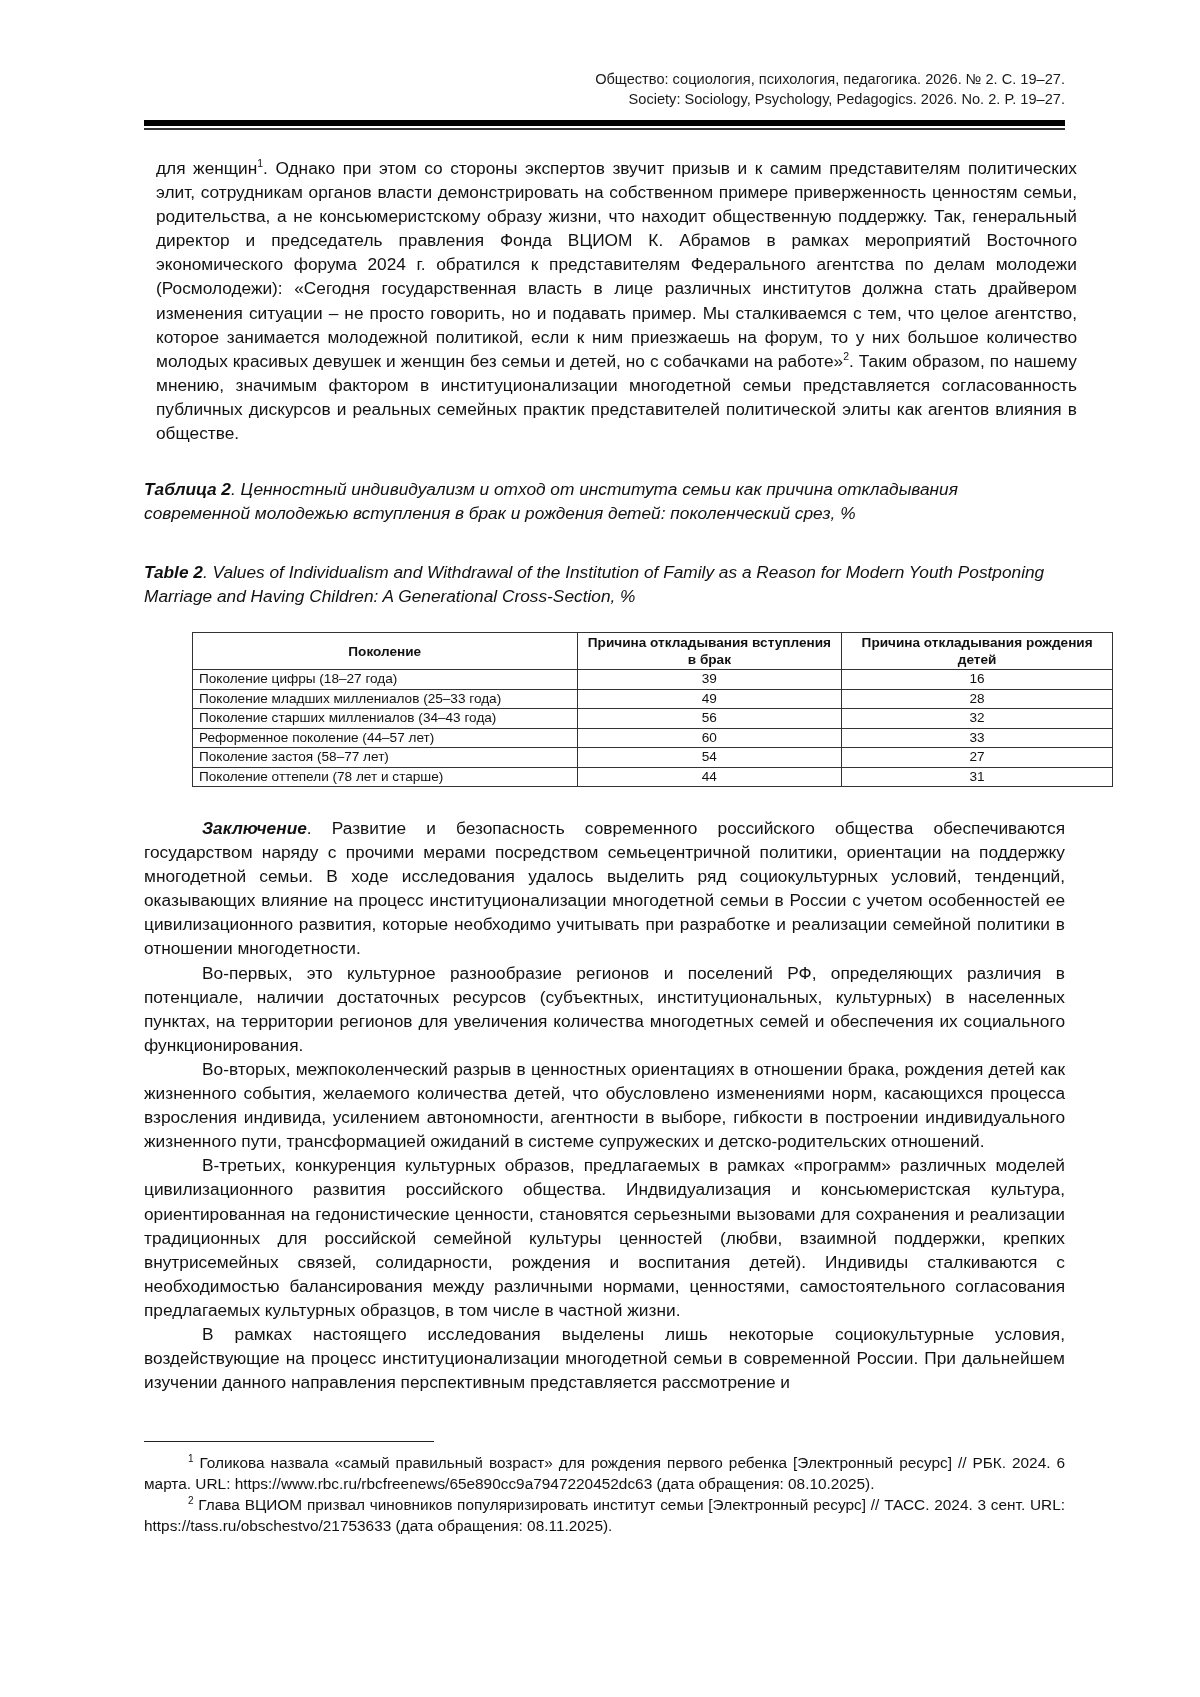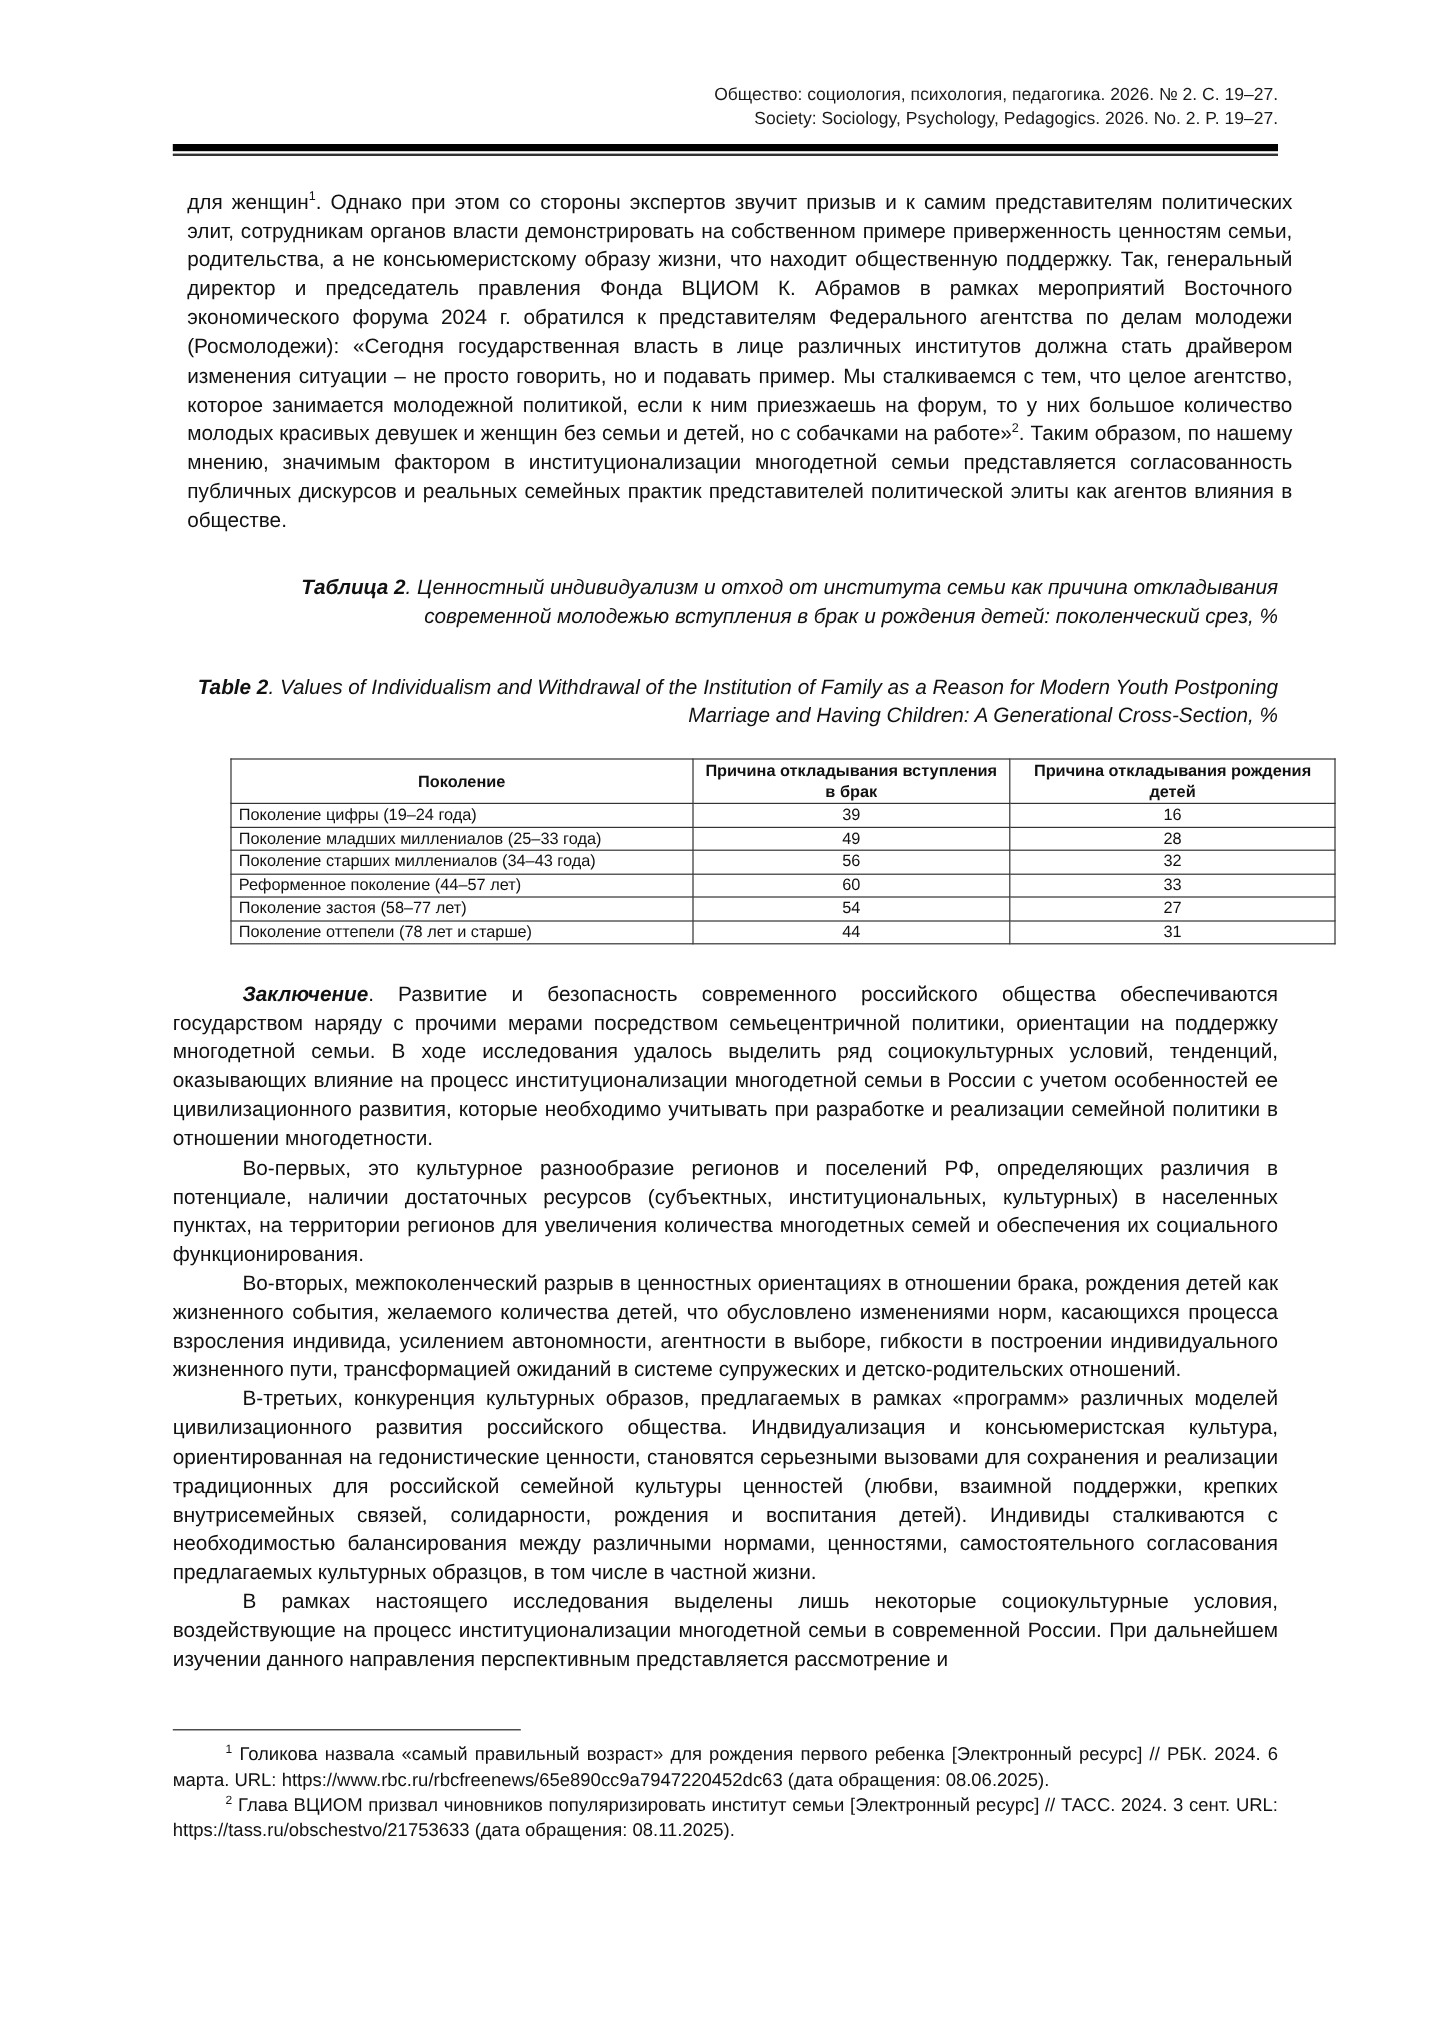--- a/index.html
+++ b/index.html
@@ -57,21 +57,20 @@
     .indent { text-indent: 58px; }
     sup { font-size: 10.5px; line-height: 0; vertical-align: 7px; }
     .caption {
       position: absolute;
       left: 0;
       width: 921px;
       font-size: 17.3px;
       line-height: 24.1px;
       font-style: italic;
       margin: 0;
-      text-align: right;
     }
     .caption b { font-weight: bold; }
     .cap-ru { top: 477px; }
     .cap-en { top: 560px; }
     .table-wrap {
       position: absolute;
       top: 632px;
       left: 0;
       width: 921px;
       margin-left: 48px;
@@ -152,21 +151,21 @@
         </colgroup>
       <thead>
         <tr>
           <th>Поколение</th>
           <th>Причина откладывания вступления в брак</th>
           <th>Причина откладывания рождения детей</th>
         </tr>
       </thead>
       <tbody>
         <tr>
-          <td>Поколение цифры (19–24 года)</td>
+          <td>Поколение цифры (18–27 года)</td>
           <td class="num">39</td>
           <td class="num">16</td>
         </tr>
         <tr>
           <td>Поколение младших миллениалов (25–33 года)</td>
           <td class="num">49</td>
           <td class="num">28</td>
         </tr>
         <tr>
           <td>Поколение старших миллениалов (34–43 года)</td>
@@ -196,17 +195,17 @@
     <p class="body-text indent"><span class="lead">Заключение</span><span>. Развитие и безопасность современного российского общества обеспечиваются государством наряду с прочими мерами посредством семьецентричной политики, ориентации на поддержку многодетной семьи. В ходе исследования удалось выделить ряд социокультурных условий, тенденций, оказывающих влияние на процесс институционализации многодетной семьи в России с учетом особенностей ее цивилизационного развития, которые необходимо учитывать при разработке и реализации семейной политики в отношении многодетности.</span></p>
     <p class="body-text indent">Во-первых, это культурное разнообразие регионов и поселений РФ, определяющих различия в потенциале, наличии достаточных ресурсов (субъектных, институциональных, культурных) в населенных пунктах, на территории регионов для увеличения количества многодетных семей и обеспечения их социального функционирования.</p>
     <p class="body-text indent">Во-вторых, межпоколенческий разрыв в ценностных ориентациях в отношении брака, рождения детей как жизненного события, желаемого количества детей, что обусловлено изменениями норм, касающихся процесса взросления индивида, усилением автономности, агентности в выборе, гибкости в построении индивидуального жизненного пути, трансформацией ожиданий в системе супружеских и детско-родительских отношений.</p>
     <p class="body-text indent">В-третьих, конкуренция культурных образов, предлагаемых в рамках «программ» различных моделей цивилизационного развития российского общества. Индвидуализация и консьюмеристская культура, ориентированная на гедонистические ценности, становятся серьезными вызовами для сохранения и реализации традиционных для российской семейной культуры ценностей (любви, взаимной поддержки, крепких внутрисемейных связей, солидарности, рождения и воспитания детей). Индивиды сталкиваются с необходимостью балансирования между различными нормами, ценностями, самостоятельного согласования предлагаемых культурных образцов, в том числе в частной жизни.</p>
     <p class="body-text indent">В рамках настоящего исследования выделены лишь некоторые социокультурные условия, воздействующие на процесс институционализации многодетной семьи в современной России. При дальнейшем изучении данного направления перспективным представляется рассмотрение и</p>
   </div>
 
   <div class="fn-rule"></div>
 
   <div class="footnotes">
-    <p><sup>1</sup><span> Голикова назвала «самый правильный возраст» для рождения первого ребенка [Электронный ресурс] // РБК. 2024. 6 марта. URL: https://www.rbc.ru/rbcfreenews/65e890cc9a7947220452dc63 (дата обращения: 08.06.2025).</span></p>
+    <p><sup>1</sup><span> Голикова назвала «самый правильный возраст» для рождения первого ребенка [Электронный ресурс] // РБК. 2024. 6 марта. URL: https://www.rbc.ru/rbcfreenews/65e890cc9a7947220452dc63 (дата обращения: 08.10.2025).</span></p>
     <p><sup>2</sup><span> Глава ВЦИОМ призвал чиновников популяризировать институт семьи [Электронный ресурс] // ТАСС. 2024. 3 сент. URL: https://tass.ru/obschestvo/21753633 (дата обращения: 08.11.2025).</span></p>
   </div>
 
 </div>
 
 </body></html>

